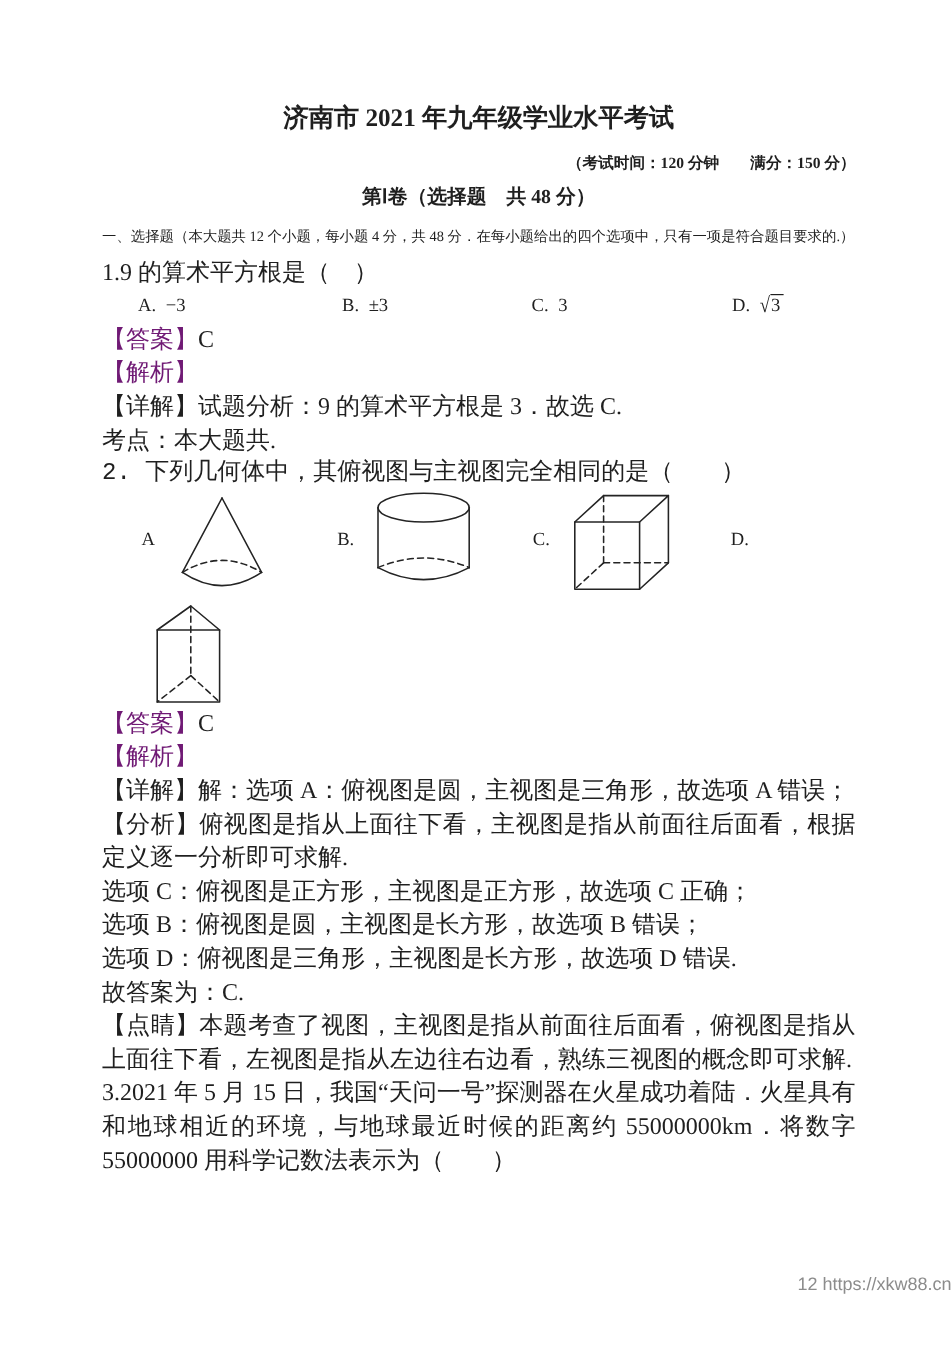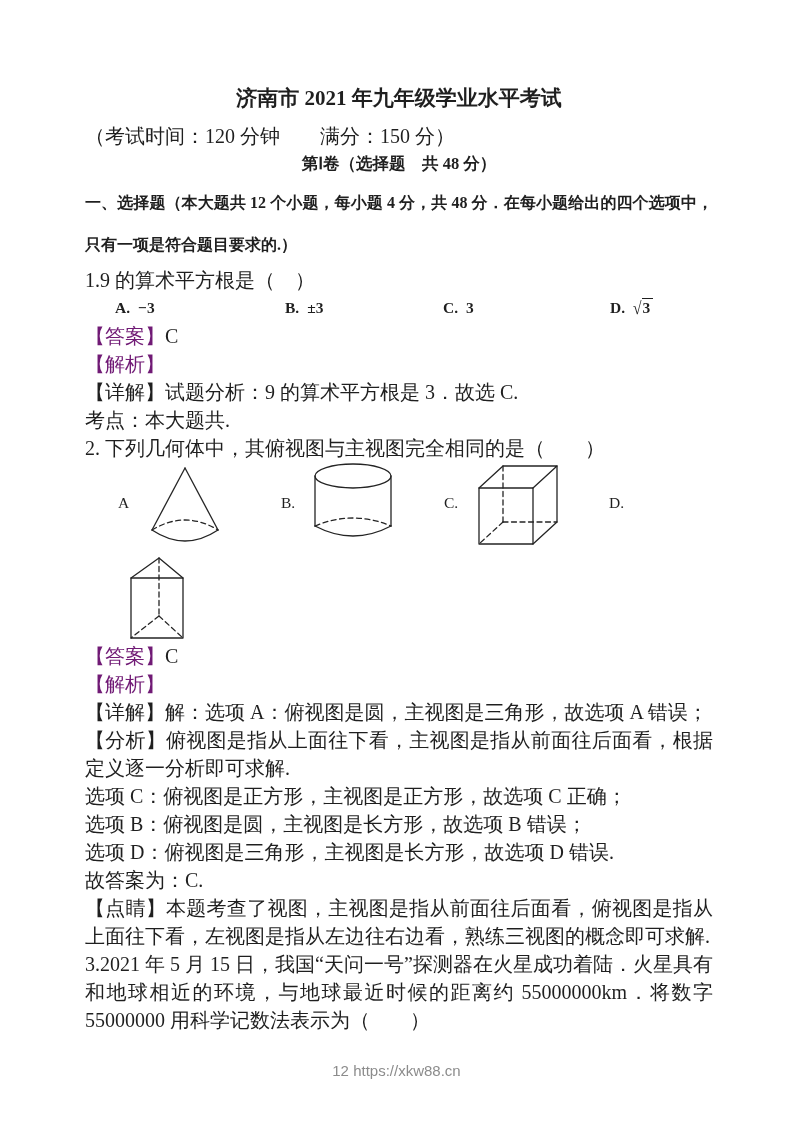--- a/index.html
+++ b/index.html
@@ -16,55 +16,55 @@
   }
   .title {
     margin: 0;
     text-align: center;
     font-size: 21px;
     font-weight: bold;
     line-height: 28px;
   }
   .subtitle {
     margin: 12px 0 0;
-    text-align: left;
-    font-size: 20px;
-    font-weight: normal;
+    text-align: right;
+    font-size: 13px;
+    font-weight: bold;
     line-height: 24px;
   }
   .section-heading {
     margin: 4px 0 0;
     text-align: center;
     font-size: 16.5px;
     font-weight: bold;
     line-height: 24px;
   }
   .intro {
     margin: 6px 0 0;
-    font-size: 16px;
-    font-weight: bold;
-    line-height: 42px;
+    font-size: 12px;
+    font-weight: normal;
+    line-height: 31px;
     text-align: justify;
   }
   p.line {
     margin: 0;
     font-size: 20px;
     line-height: 28px;
     text-align: justify;
   }
   .blue { color: #701a75; }
-  .gap-before { margin-top: 20px; }
+  .gap-before { margin-top: 20px; font-family: Liberation Mono, monospace; }
 
   .options-row {
     position: relative;
     height: 28px;
     font-size: 15.5px;
     line-height: 28px;
   }
-  .opt { position: absolute; top: 0; white-space: nowrap; font-weight: bold; }
+  .opt { position: absolute; top: 0; white-space: nowrap; }
   .opt-a { left: 30px; }
   .opt-b { left: 200px; }
   .opt-c { left: 358px; }
   .opt-d { left: 525px; }
   .okey { margin-right: 8px; }
 
   .sqrt { white-space: nowrap; }
   .rad-sign { display: inline-block; transform: scaleY(1.15); }
   .radicand { border-top: 1.2px solid #1f1f1f; padding: 0 3px 0 1px; }
 
@@ -86,21 +86,21 @@
     stroke-linecap: round;
     stroke-linejoin: round;
   }
   .dashed { stroke-dasharray: 5 3.5; }
 
   .footer {
     position: absolute;
     left: 0;
     right: 0;
     top: 1062px;
-    text-align: center;
+    text-align: right;
     font-family: "Liberation Sans", sans-serif;
     font-size: 15px;
     color: #8c8c8c;
   }
 </style>
 </head>
 <body>
 
 <div class="page">
 

